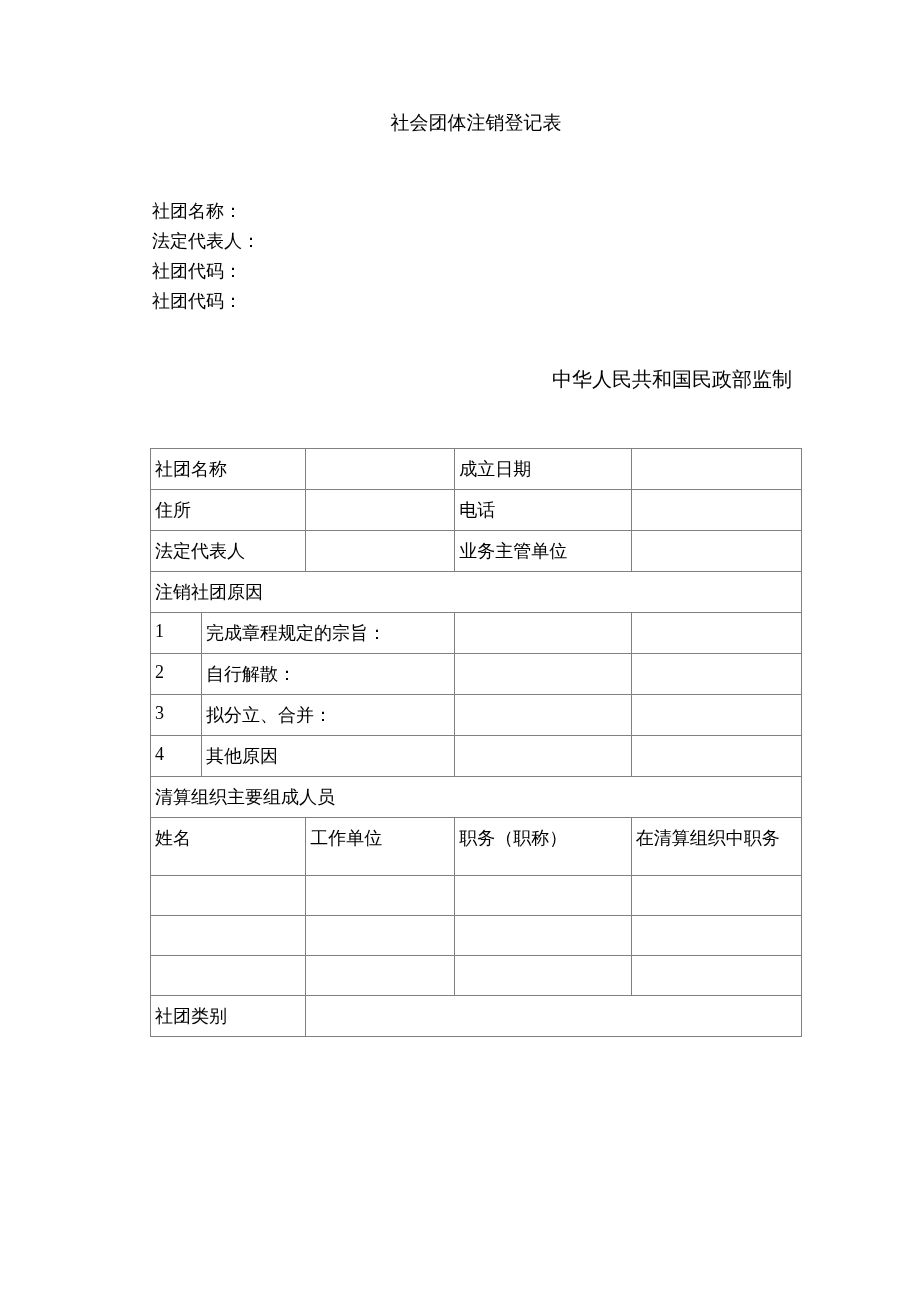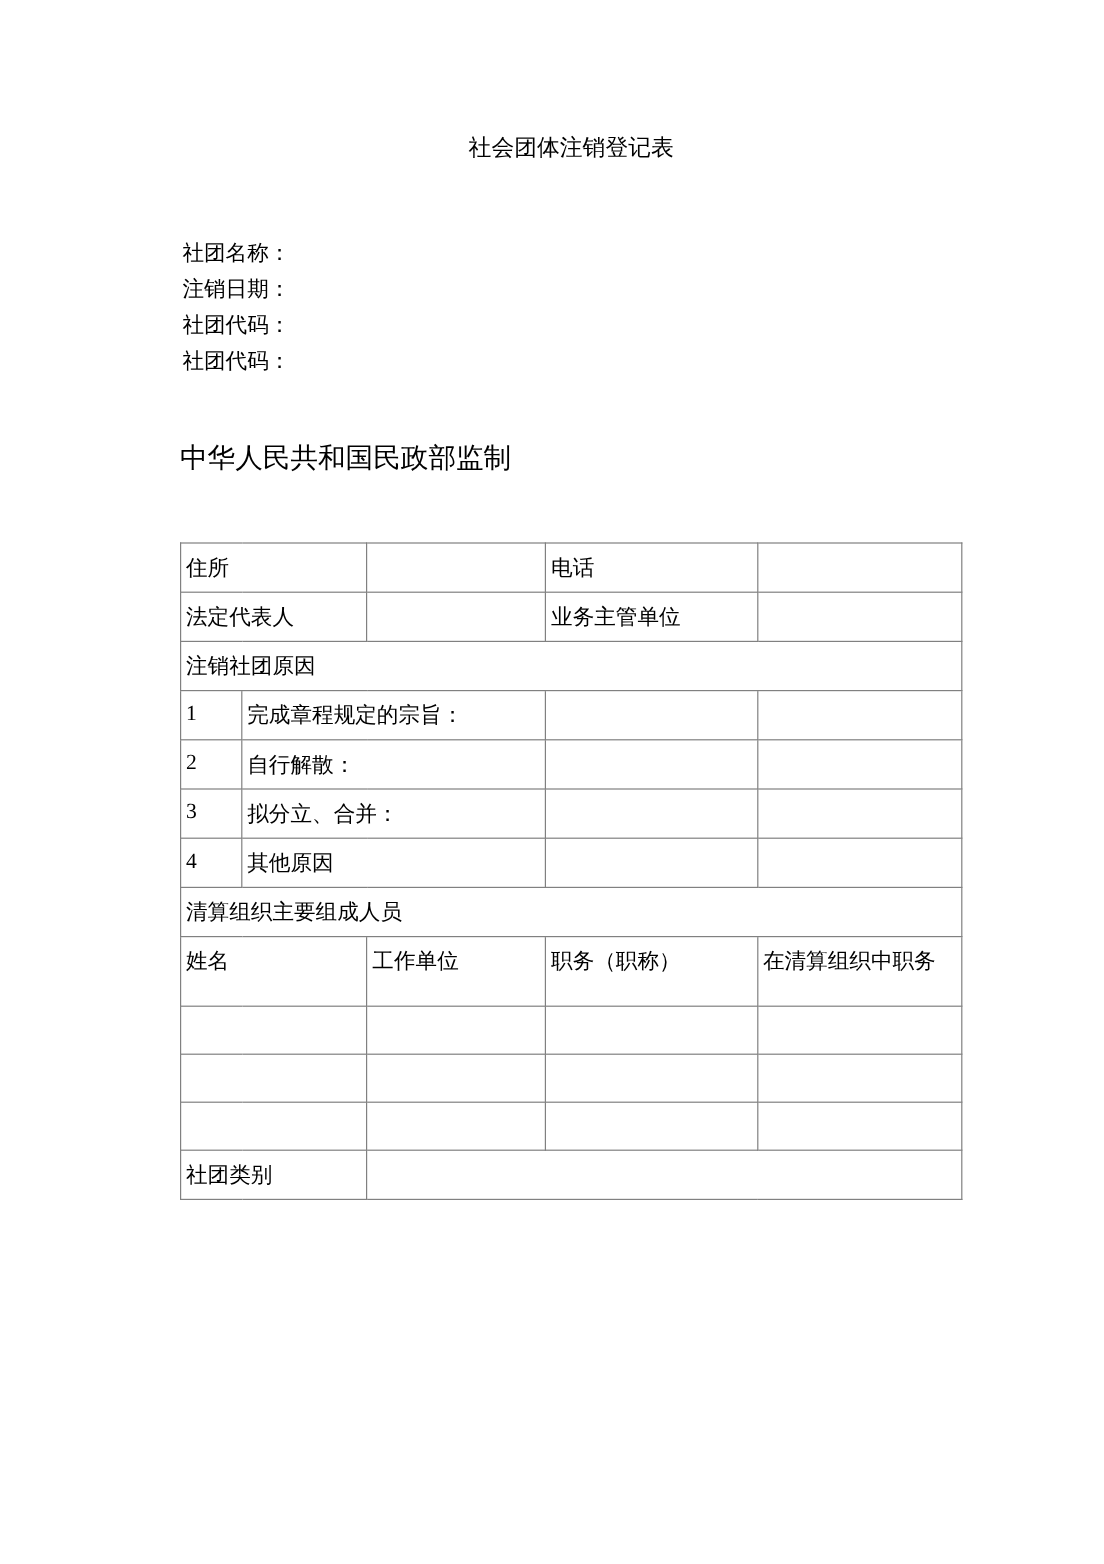--- a/index.html
+++ b/index.html
@@ -26,23 +26,24 @@
     }
     .header-fields {
       margin-left: 2px;
       margin-bottom: 50px;
     }
     .header-fields div {
       line-height: 30px;
       font-size: 18px;
     }
     .supervisor {
+      text-align: right;
       margin-right: 10px;
       margin-bottom: 55px;
-      font-size: 23px;
+      font-size: 20px;
     }
     .form-table {
       border-collapse: collapse;
       width: 100%;
       table-layout: fixed;
     }
     .form-table td {
       border: 1px solid #808080;
       padding: 8px 4px;
       vertical-align: top;
@@ -57,37 +58,43 @@
     }
   </style>
 </head>
 <body>
 
 <div class="page">
   <div class="title">社会团体注销登记表</div>
 
   <div class="header-fields">
     <div>社团名称：</div>
-    <div>注销日期：</div>
+    <div>法定代表人：</div>
     <div>社团代码：</div>
     <div>社团代码：</div>
   </div>
 
   <div class="supervisor">中华人民共和国民政部监制</div>
 
   <table class="form-table">
     <colgroup>
       <col class="col-narrow">
       <col style="width:98px">
       <col style="width:140px">
       <col style="width:166px">
       <col style="width:160px">
     </colgroup>
 
     <tbody>
+        <tr>
+      <td colspan="2">社团名称</td>
+      <td></td>
+      <td>成立日期</td>
+      <td></td>
+    </tr>
 
     <tr>
       <td colspan="2">住所</td>
       <td></td>
       <td>电话</td>
       <td></td>
     </tr>
 
     <tr>
       <td colspan="2">法定代表人</td>

